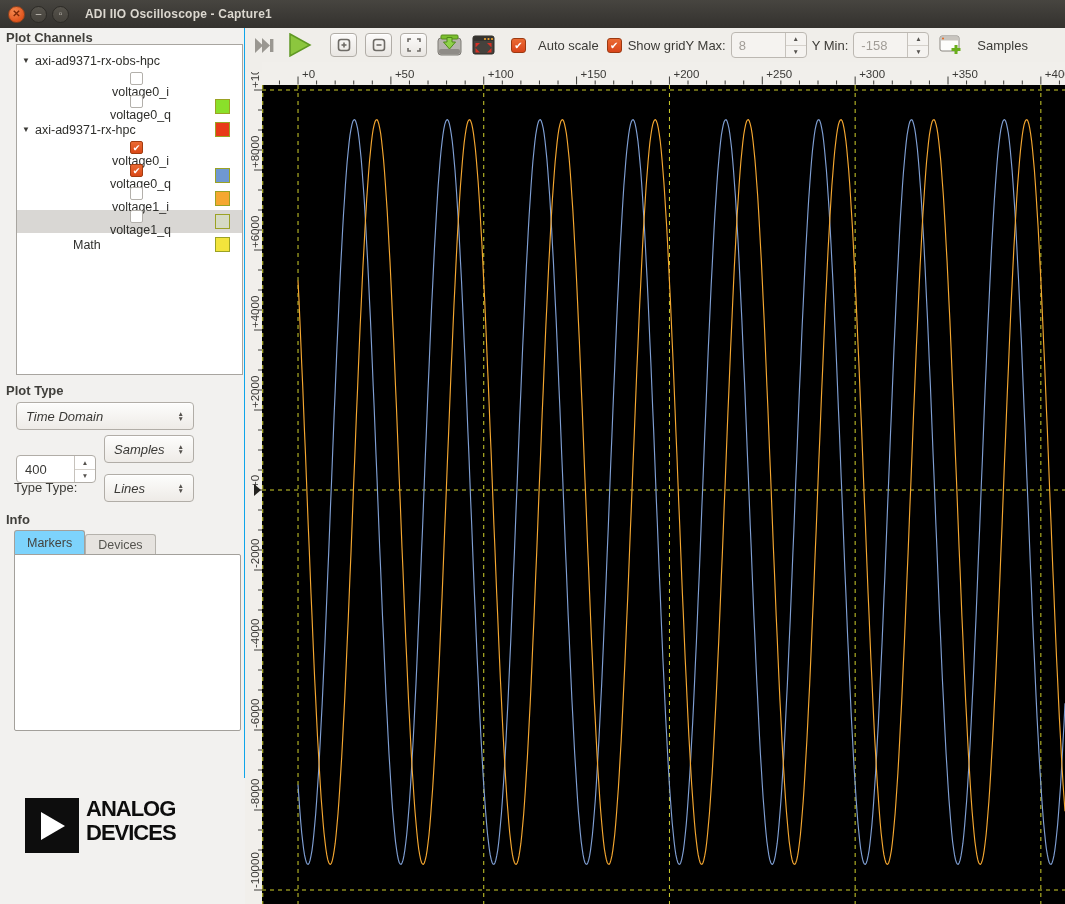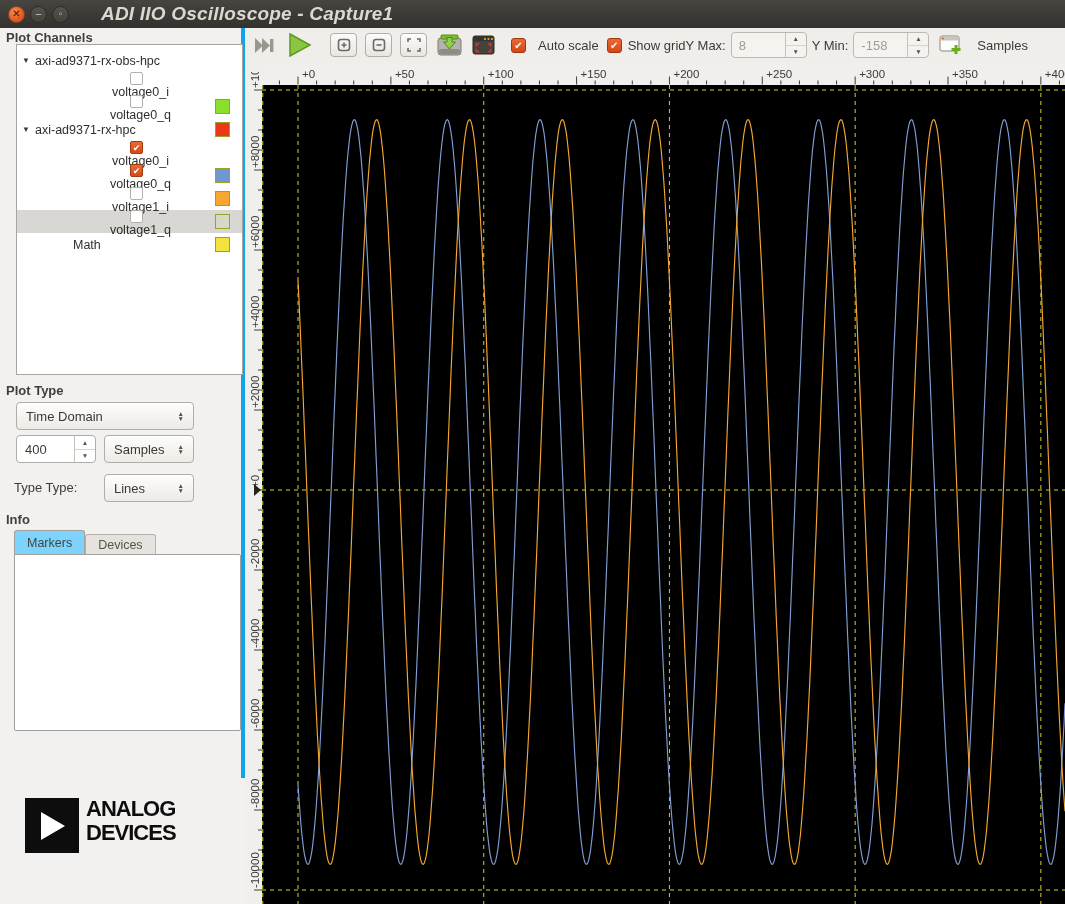--- a/index.html
+++ b/index.html
@@ -6,48 +6,48 @@
   html,body { width:1065px; height:904px; overflow:hidden; }
   body { font-family:"Liberation Sans", sans-serif; background:#f2f1ef; position:relative; }
 
   
   .titlebar { position:absolute; left:0; top:0; width:1065px; height:28px;
     background:linear-gradient(#474540,#3b3935 60%,#34322e); display:flex; align-items:center; }
   .tb-btn { width:17px; height:17px; border-radius:50%; margin-left:5px; display:flex;
     align-items:center; justify-content:center; font-size:10px; line-height:1; }
   .tb-close { background:radial-gradient(circle at 35% 30%, #f5894f, #e0551e 70%); border:1px solid #93431c; color:#7b2807; margin-left:8px; font-weight:bold;}
   .tb-gray  { background:linear-gradient(#56534c,#45423c); border:1px solid #2c2a26; color:#cfcbc3; }
-  .tb-title { color:#dcd8d0; font-weight:bold; font-size:19px; margin-left:32px; letter-spacing:.2px;font-style:italic; }
+  .tb-title { color:#dcd8d0; font-weight:bold; font-size:12px; margin-left:16px; letter-spacing:.2px; }
 
   
   .left-panel { position:absolute; left:0; top:28px; width:245px; height:750px;
-    background:#f2f1ef; border-right:4px solid #0ea5e9;padding-left:30px; }
+    background:#f2f1ef; border-right:1px solid #0ea5e9;padding-left:30px; }
   .sec-label { position:absolute; left:6px; font-weight:bold; font-size:13px; color:#403f3b; }
 
   .tree { position:absolute; left:16px; top:16px; width:227px; height:331px;
     background:#fff; border:1px solid #a8a5a0; padding-top:4px; overflow:hidden; }
   .tree-row { height:23px; display:flex; align-items:center; font-size:12.5px; color:#2f2f2c; }
   .tree-row.group { padding-left:5px; }
   .tree-row.chan  { padding-left:22px;flex-direction:column; }
   .tree-row.math  { padding-left:19px;margin-left:37px; }
   .tree-row.sel   { background:#d9d7d4; }
   .expander { width:13px; font-size:8px; color:#3c3b37; }
   .cb { width:13px; height:13px; border:1px solid #b3b0ab; border-radius:2px; background:#fff;
         margin-right:8px; display:flex; align-items:center; justify-content:center;
         font-size:9px; color:#fff; flex:none; }
   .cb.on { background:linear-gradient(#ea6a33,#da4817); border-color:#a23c10; }
   .swatch { width:15px; height:15px; border:1px solid #9ba224; margin-left:auto; margin-right:12px; flex:none; }
 
   .gbtn { position:absolute; background:linear-gradient(#fdfdfc,#eeebe7); border:1px solid #b1ada7;
     border-radius:4px; display:flex; align-items:center; padding:0 9px; font-size:13px; color:#3a3936;
-    box-shadow:inset 0 1px 0 #fff; }
+    box-shadow:inset 0 1px 0 #fff;font-style:italic; }
   .spinarr { margin-left:auto; display:flex; flex-direction:column; align-items:center;
     font-size:6.5px; color:#55524e; line-height:5px; }
   .spinbox { position:absolute; background:#fff; border:1px solid #b1ada7; border-radius:4px;
-    display:flex; align-items:center; font-size:13px; color:#3a3936; }
+    display:flex; align-items:center; font-size:13px; color:#3a3936;margin-top:20px; }
   .spinbox .val { padding-left:8px; flex:1; }
   .updown { width:21px; height:100%; border-left:1px solid #c6c2bc; display:flex; flex-direction:column; }
   .updown span { flex:1; display:flex; align-items:center; justify-content:center; font-size:6.5px; color:#55524e; }
   .updown span:first-child { border-bottom:1px solid #d6d2cc; }
 
   .static-lbl { position:absolute; font-size:13px; color:#3c3b37; }
 
   .tabbar { position:absolute; left:14px; top:502px; height:25px; display:flex; align-items:flex-end; }
   .tab { font-size:12.5px; color:#44433f; padding:0 12px; display:flex; align-items:center; }
   .tab.active { background:#7dd3fc; border:1px solid #a3a09b; border-bottom:none;

